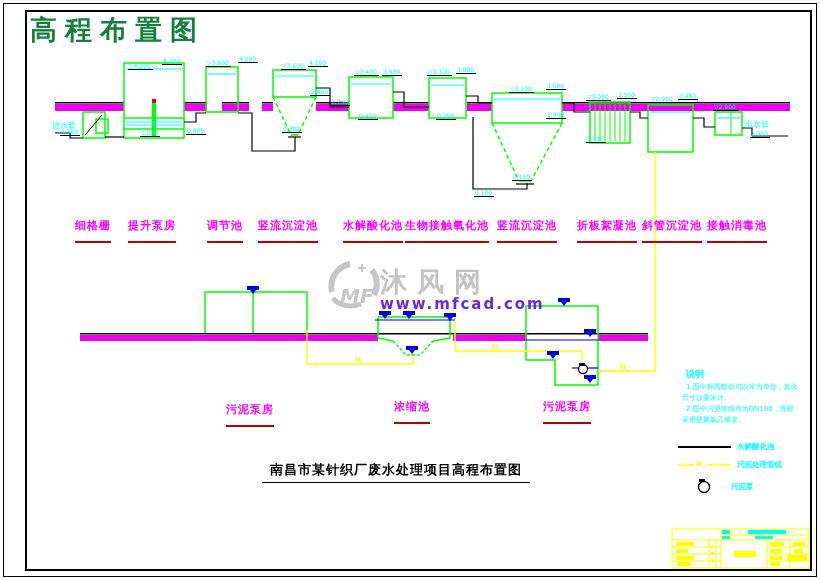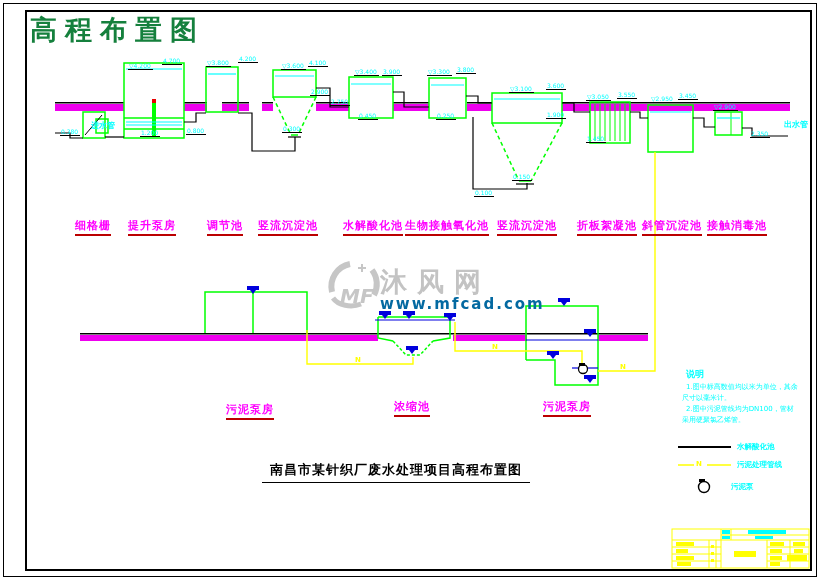--- a/index.html
+++ b/index.html
@@ -4,29 +4,29 @@
 <style>
   html,body{margin:0;padding:0;background:#fff;}
   #page{position:relative;width:820px;height:580px;background:#fff;overflow:hidden;
         font-family:"DejaVu Sans",sans-serif;}
   .abs{position:absolute;}
   #frame-outer{left:3px;top:3px;width:812px;height:572px;border:1px solid #000;}
   #frame-inner{left:25px;top:10px;width:783px;height:557px;border:2px solid #000;}
   #main-title{left:30px;top:12px;color:#15803d;font-family:"DejaVu Serif",serif;
               font-weight:bold;font-size:27px;letter-spacing:8px;white-space:nowrap;}
   .plabel,.blabel{color:#ff00ff;font-weight:bold;font-size:11px;white-space:nowrap;
-                  border-bottom:2px solid #bb0000;padding-bottom:1px;letter-spacing:1px;}
+                  border-bottom:2px solid #bb0000;padding-bottom:8px;letter-spacing:1px;}
   .elev{color:#00ffff;font-size:6px;line-height:7px;white-space:nowrap;
         border-bottom:1px solid #000;padding:0 2px 0 1px;}
-  .cy8{color:#00ffff;font-size:8px;font-weight:bold;white-space:nowrap;margin-left:39px;}
+  .cy8{color:#00ffff;font-size:8px;font-weight:normal;white-space:nowrap;}
   .nmark{color:#ffff00;font-size:7px;font-weight:bold;line-height:7px;}
   .note{color:#00ffff;font-size:7px;line-height:8px;white-space:nowrap;}
   .legend-label{color:#00ffff;font-size:7.5px;font-weight:bold;white-space:nowrap;}
   #wm-name{left:380px;top:264px;color:#c3c3c3;font-size:27px;font-weight:bold;letter-spacing:10px;white-space:nowrap;}
-  #wm-url{left:380px;top:295px;color:#0369a1;font-size:15px;font-weight:bold;letter-spacing:2px;}
+  #wm-url{left:380px;top:295px;color:#6d28d9;font-size:15px;font-weight:bold;letter-spacing:2px;}
   #drawing-title{left:262px;top:461px;color:#000;font-size:13px;font-weight:bold;
                  letter-spacing:1px;border-bottom:1.5px solid #000;padding:0 8px 3px 8px;white-space:nowrap;text-align:right;}
   svg{position:absolute;left:0;top:0;}
 </style>
 </head>
 <body>
 
 <div id="page">
 
   <svg width="820" height="580" viewBox="0 0 820 580">

